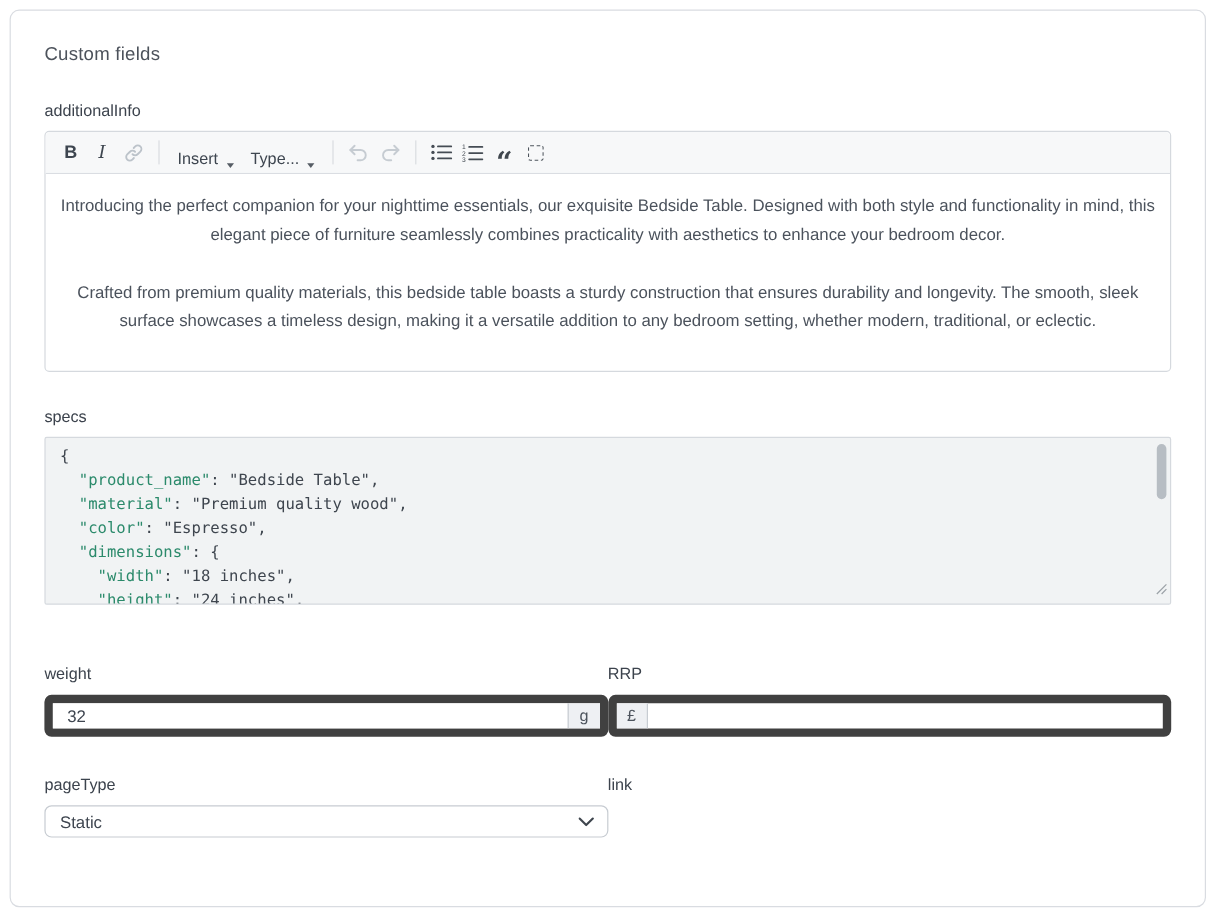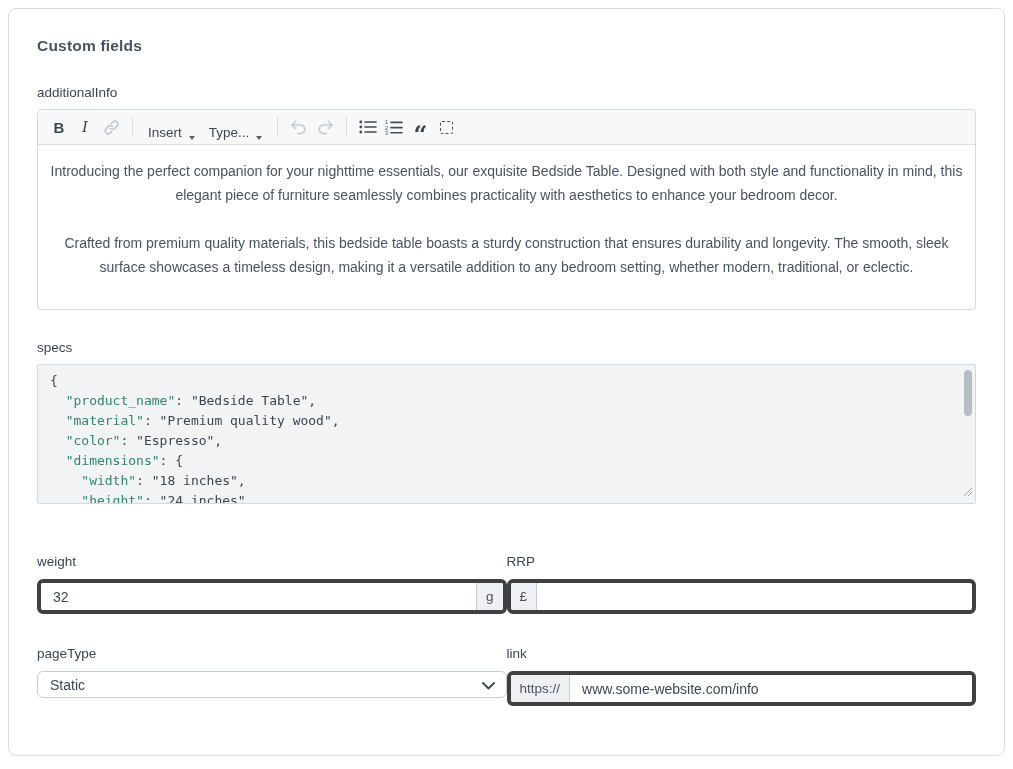--- a/index.html
+++ b/index.html
@@ -12,21 +12,21 @@
   .card {
     margin:8px; height:748px;
     background:#fff;
     border:1px solid #d9dce1;
     border-radius:8px;
     padding:28px 28px 24px;
     overflow:hidden;
   }
   .page-title {
     margin:0;
-    font-size:15.5px; font-weight:700;
+    font-size:15.5px; font-weight:400;
     color:#4c525b; letter-spacing:.2px;
   }
   .section-label {
     display:block;
     font-size:13.5px; color:#3c434d;
     margin-top:30px; margin-bottom:9px;
   }
   
   .editor { border:1px solid #d5d9de; border-radius:4px; background:#fff; }
   .toolbar {
@@ -94,21 +94,21 @@
   }
   .resize-handle { position:absolute; right:2px; bottom:2px; }
   
   .row { display:flex; }
   .row-1 { margin-top:50px; }
   .row-2 { margin-top:32px; }
   .col { flex:1 1 0; min-width:0; }
   .col .section-label { margin-top:0; margin-bottom:10px; }
   .input-group {
     display:flex; height:35px;
-    border:4px solid #404040; border-radius:6px;
+    border:7px solid #404040; border-radius:6px;
     background:#fff; overflow:hidden;
   }
   .input-group input {
     flex:1 1 auto; min-width:0;
     border:none; outline:none; background:#fff;
     padding:0 12px; font-size:14px; color:#3f4650;
     font-family:inherit;
   }
   .addon {
     flex:0 0 auto;
@@ -256,20 +256,16 @@
         <select><option>Static</option></select>
         <span class="select-chevron">
           <svg width="13" height="8" viewBox="0 0 13 8" fill="none" stroke="#3f464e" stroke-width="1.8" stroke-linecap="round" stroke-linejoin="round">
             <path d="M1 1 L6.5 6.5 L12 1"></path>
           </svg>
         </span>
       </div>
     </div>
     <div class="col">
       <label class="section-label">link</label>
-      <div class="input-group">
-        <span class="addon addon-prefix">https://</span>
-        <input type="text" value="www.some-website.com/info" style="">
-      </div>
     </div>
   </div>
 
 </div>
 
 </body></html>

